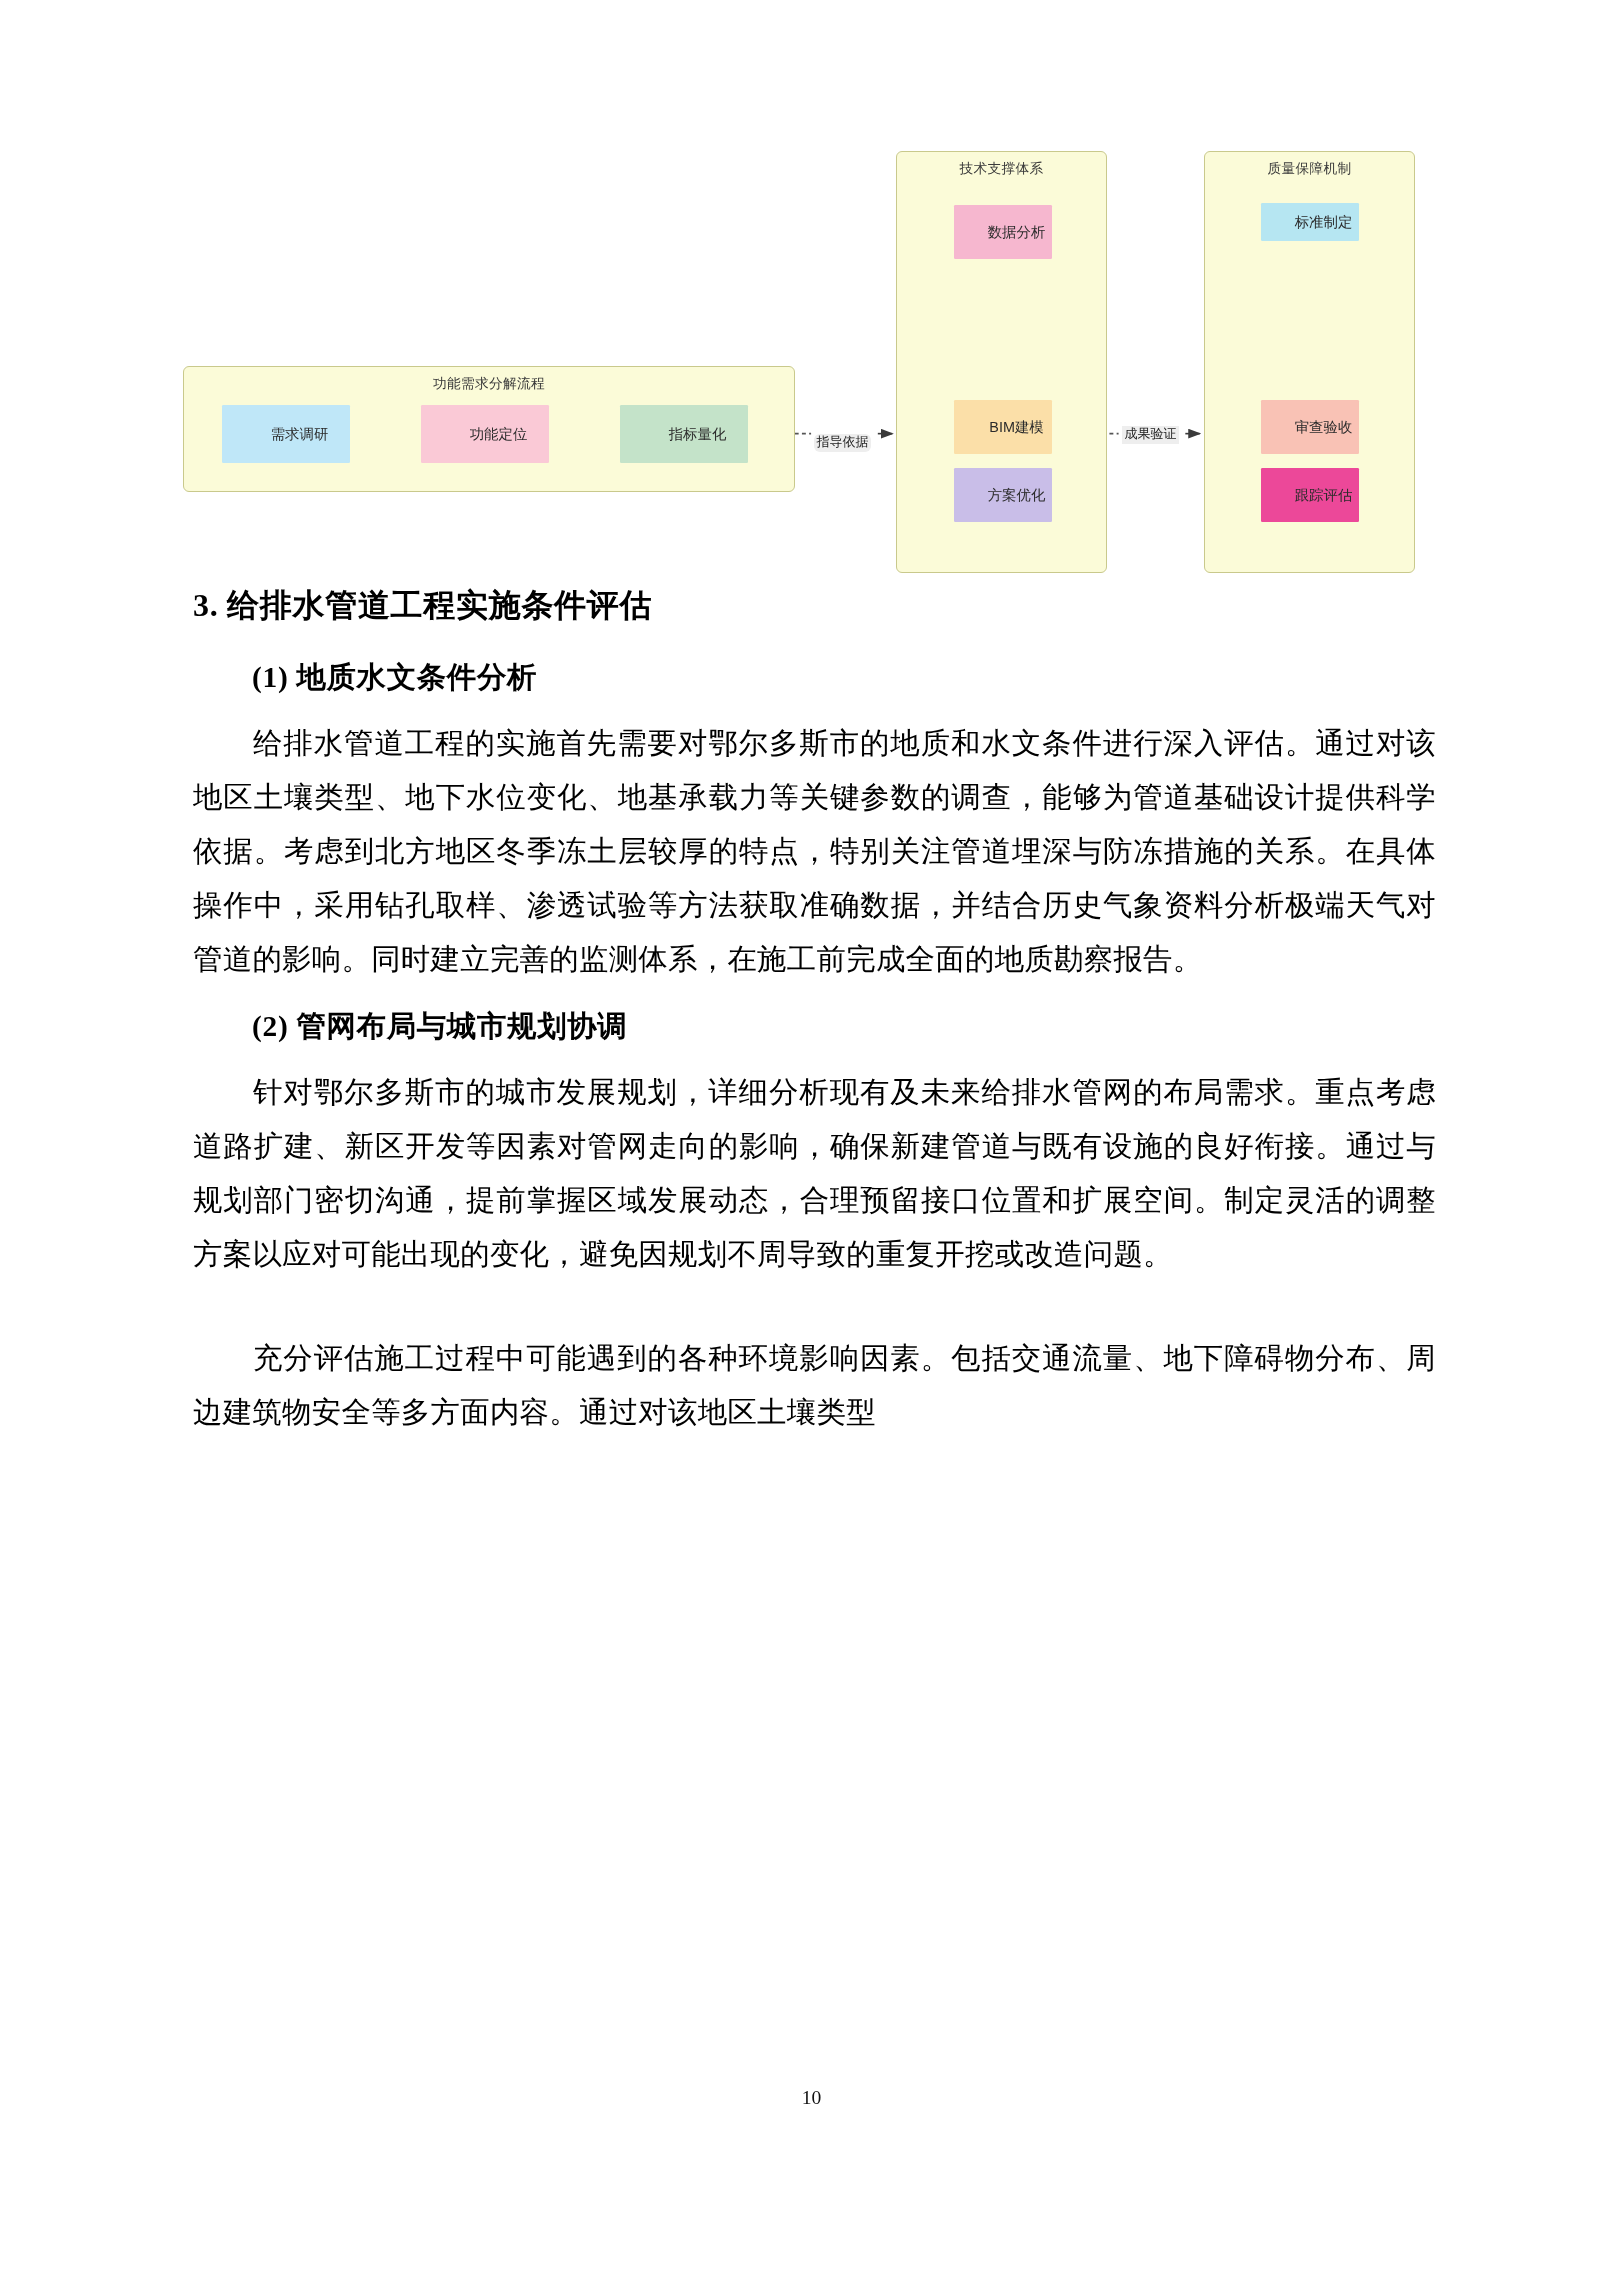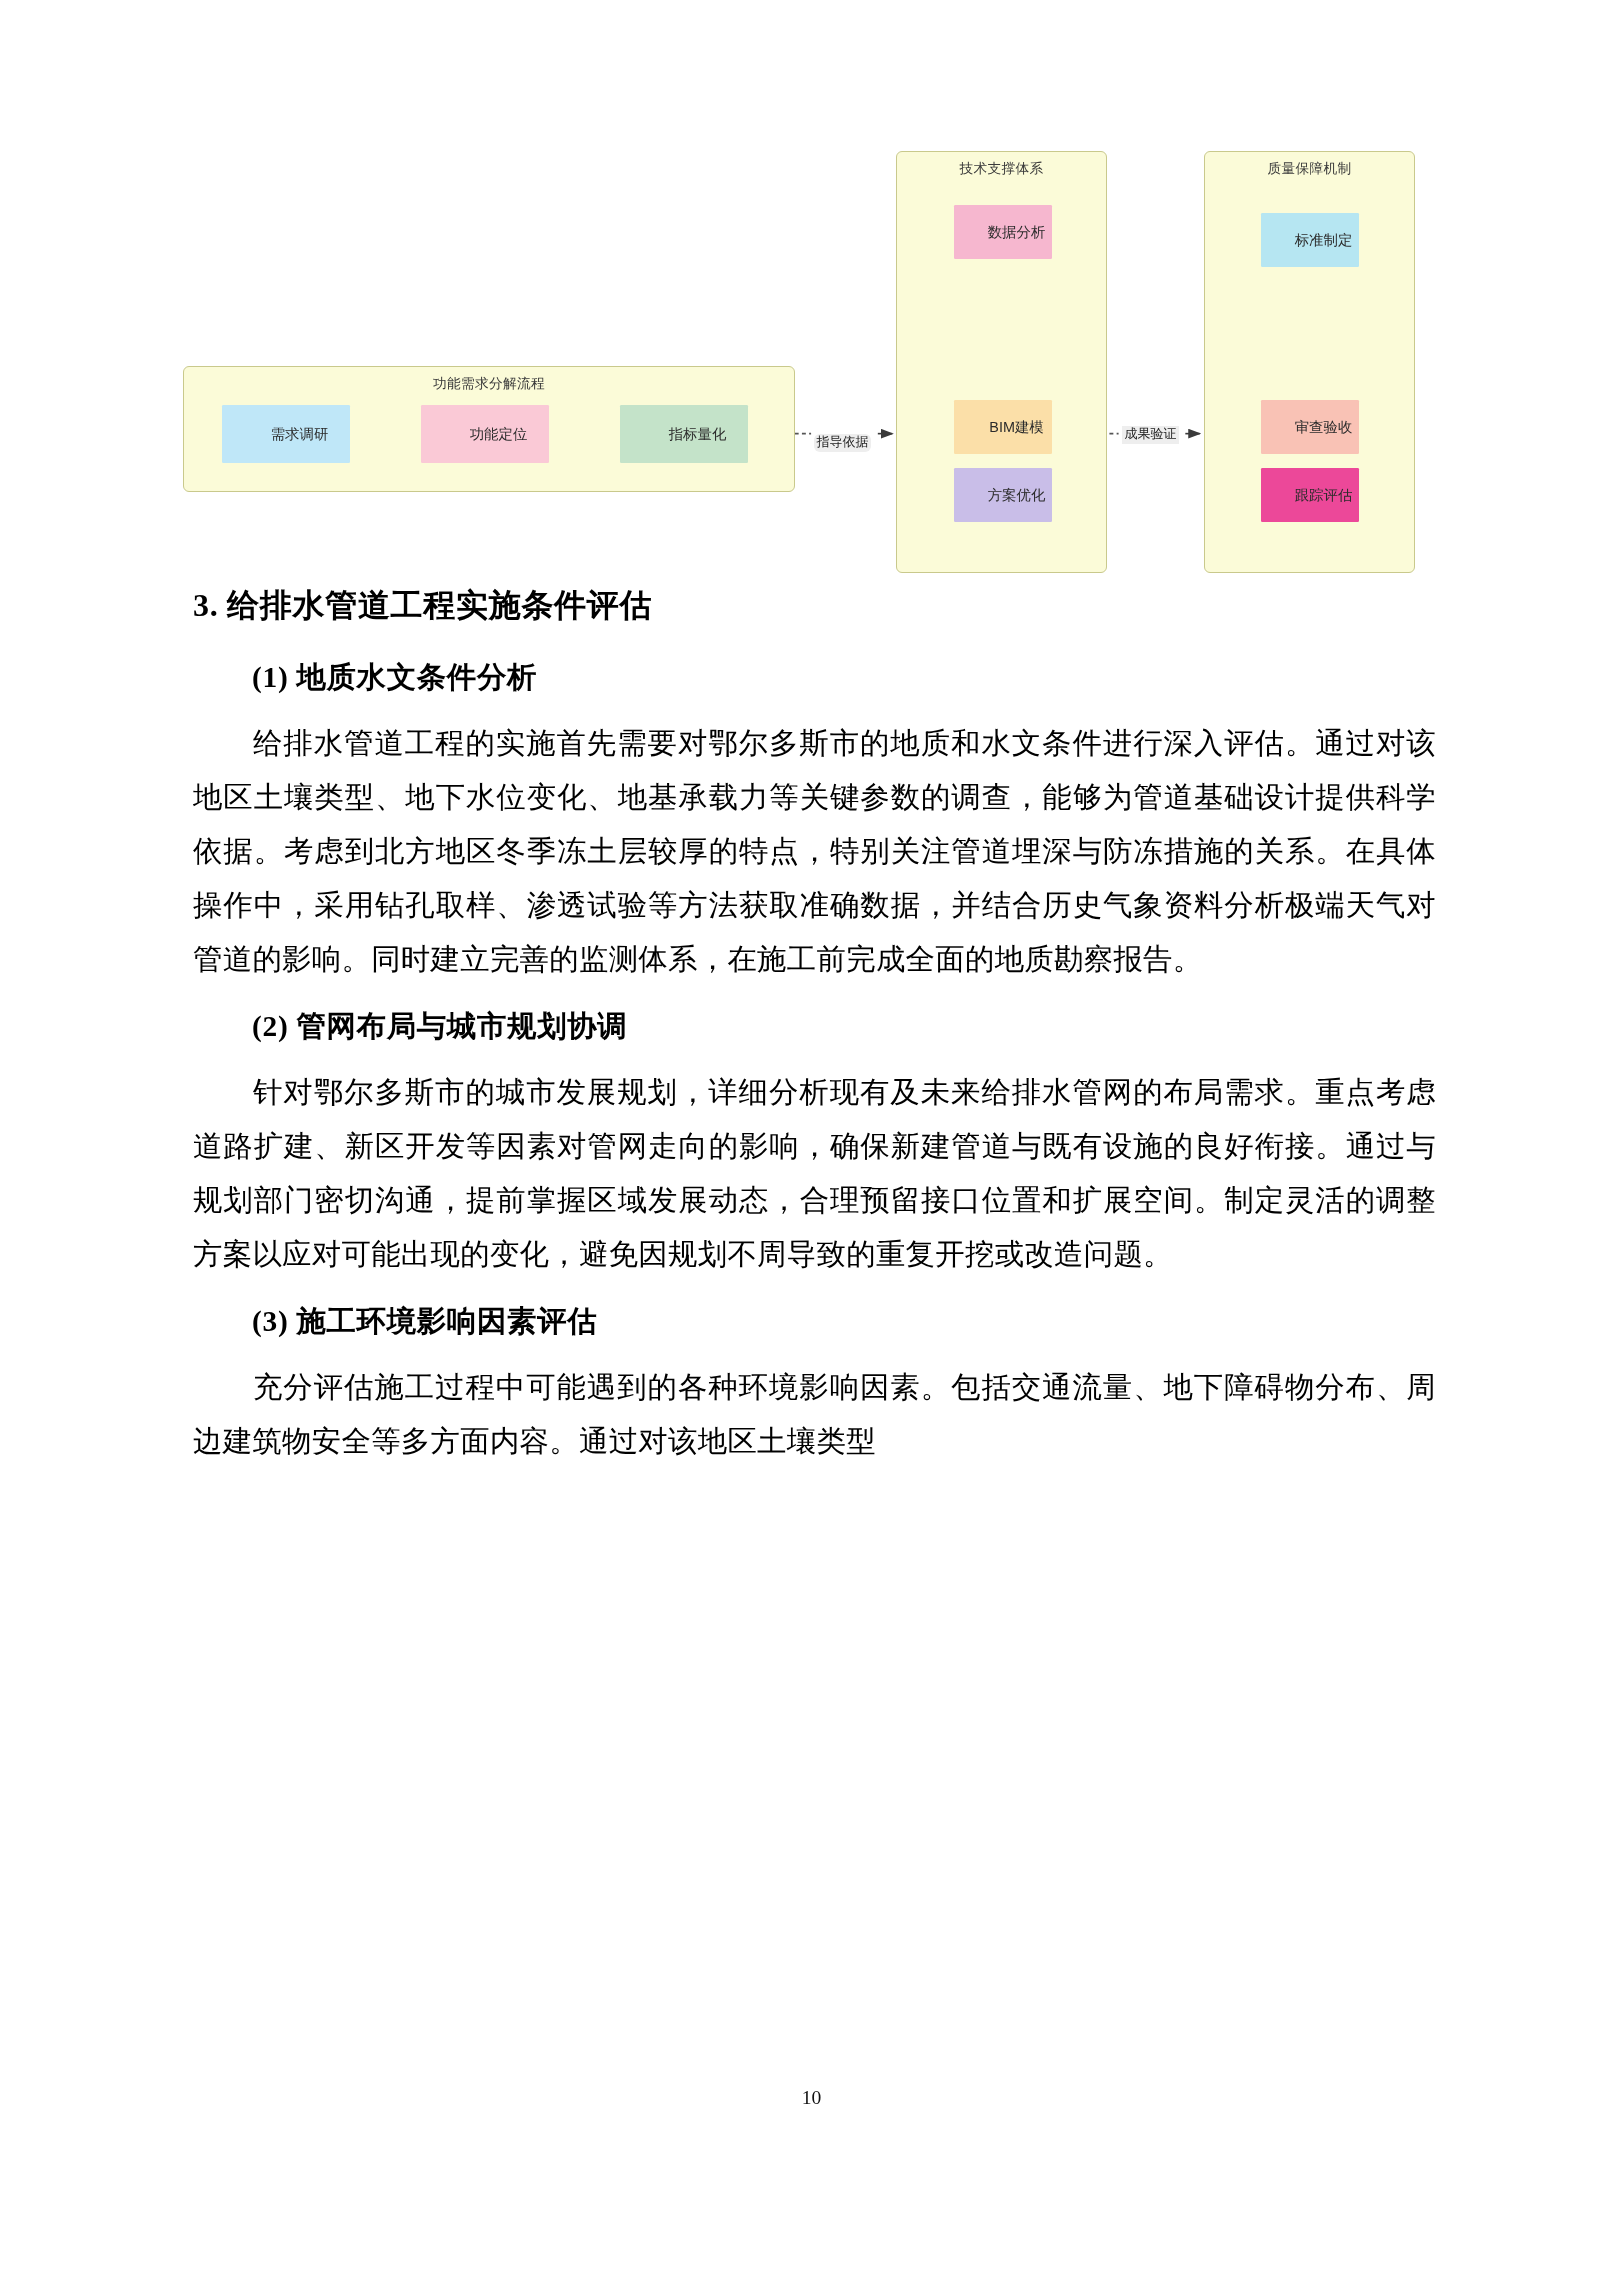--- a/index.html
+++ b/index.html
@@ -81,21 +81,21 @@
   #node-bim-model     { left: 771px; top: 249px; width: 98px; height: 54px; background: #fbdfa8; }
   #node-plan-optimize { left: 771px; top: 317px; width: 98px; height: 54px; background: #c9bee8; }
 
   
   #panel-quality {
     left: 1021px;
     top: 0px;
     width: 211px;
     height: 422px;
   }
-  #node-standard-set { left: 1078px; top: 62px;  width: 98px; height: 54px; background: #b6e6f2; }
+  #node-standard-set { left: 1078px; top: 52px;  width: 98px; height: 38px; background: #b6e6f2; }
   #node-review-accept{ left: 1078px; top: 249px; width: 98px; height: 54px; background: #f9c2b5; }
   #node-track-eval   { left: 1078px; top: 317px; width: 98px; height: 54px; background: #ec4899; }
 
   .edge-label {
     position: absolute;
     background: #eeeeee;
     font-family: "Liberation Sans", sans-serif;
     font-size: 13px;
     color: #222222;
     padding: 1.3px 2.6px;
@@ -229,21 +229,20 @@
   <div class="gap-sm"></div>
 
   <h3 class="heading-lvl2">(2) 管网布局与城市规划协调</h3>
 
   <div class="gap-md"></div>
 
   <p class="body-para">针对鄂尔多斯市的城市发展规划，详细分析现有及未来给排水管网的布局需求。重点考虑道路扩建、新区开发等因素对管网走向的影响，确保新建管道与既有设施的良好衔接。通过与规划部门密切沟通，提前掌握区域发展动态，合理预留接口位置和扩展空间。制定灵活的调整方案以应对可能出现的变化，避免因规划不周导致的重复开挖或改造问题。</p>
 
   <div class="gap-sm"></div>
 
-  <h3 class="heading-lvl2">(3) 施工环境影响因素评估</h3>
 
   <div class="gap-md"></div>
 
   <p class="body-para">充分评估施工过程中可能遇到的各种环境影响因素。包括交通流量、地下障碍物分布、周边建筑物安全等多方面内容。通过对该地区土壤类型</p>
 </div>
 
 <div id="page-number">10</div>
 
 
 </body></html>

